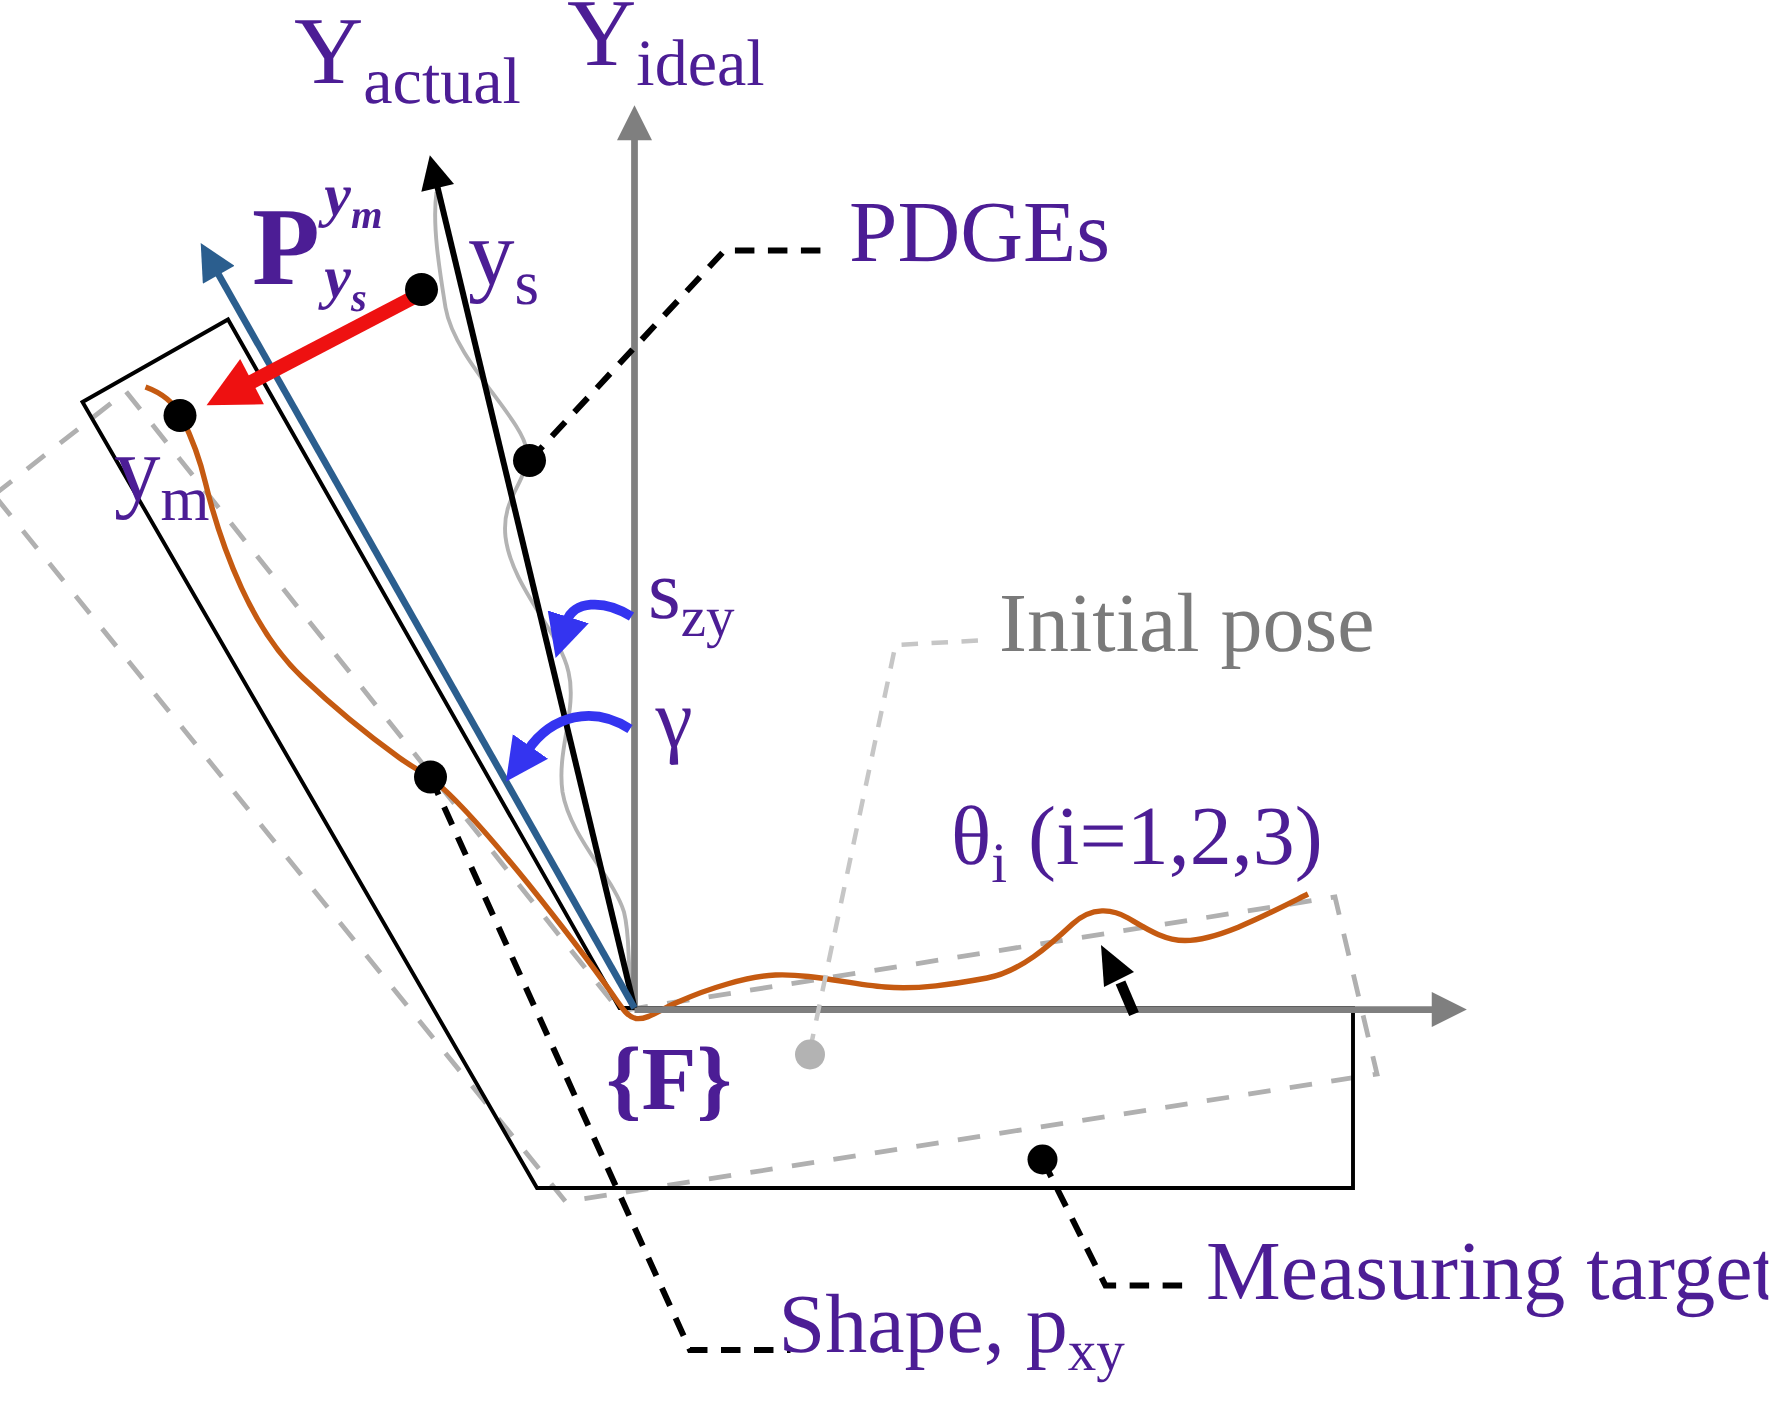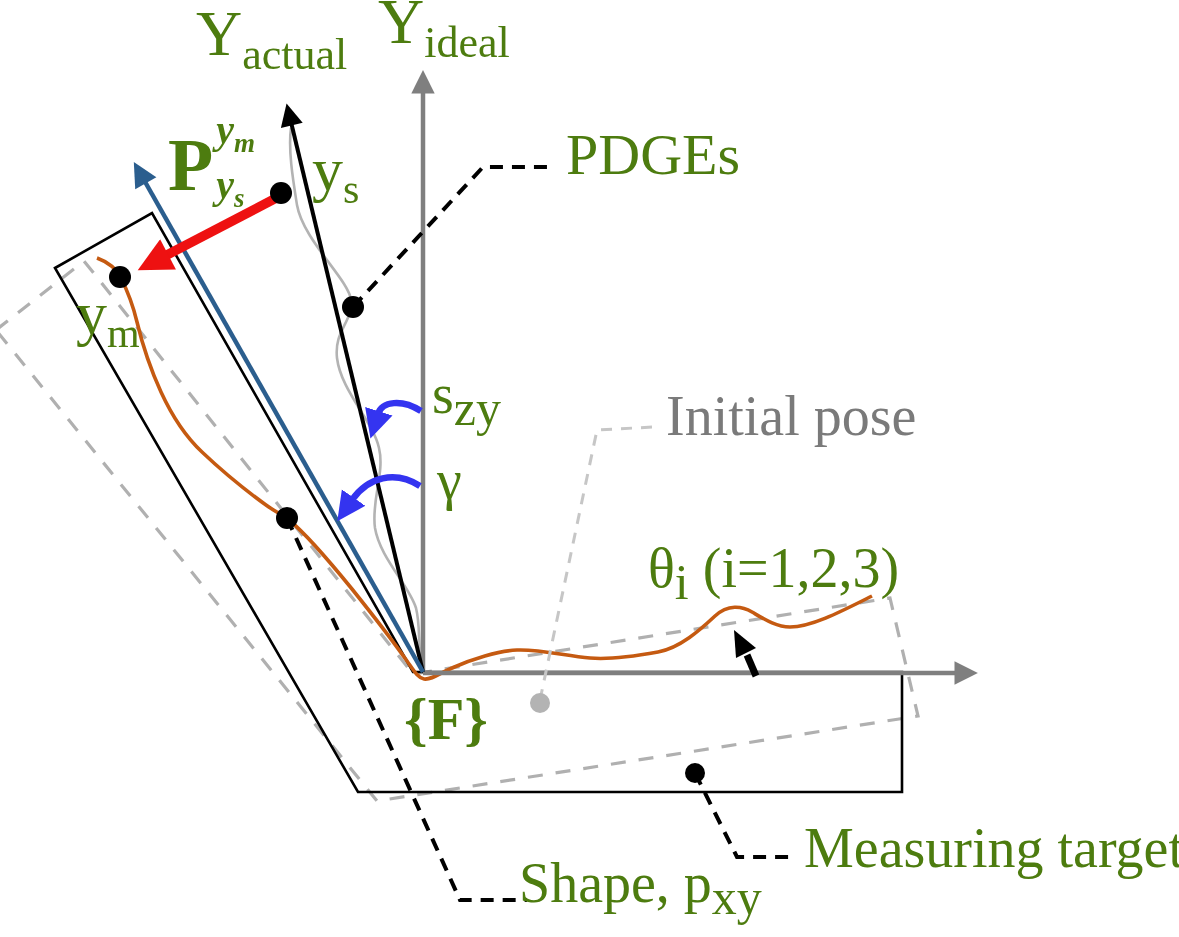--- a/index.html
+++ b/index.html
@@ -5,28 +5,28 @@
   :root{
     --c-axis-gray:#7f7f7f; --c-black:#000000; --c-initial-pose-dash:#b0b0b0;
     --c-pdge-curve:#b3b3b3; --c-shape-orange:#c55a11; --c-actual-blue:#2b5e8e;
     --c-angle-blue:#3434f0; --c-error-red:#ee1111; --c-leader-light:#c6c6c6;
     --c-initial-pose-text:#7a7a7a;
   }
   html,body{margin:0;padding:0;background:#ffffff;}
   #stage{position:relative;width:1179px;height:937px;background:#fff;overflow:hidden;
          font-family:"Liberation Serif","DejaVu Serif",serif;}
   #stage svg{position:absolute;left:0;top:0;}
-  .lbl{position:absolute;white-space:nowrap;color:#4d7c0f;line-height:1;}
+  .lbl{position:absolute;white-space:nowrap;color:#4c1d95;line-height:1;}
   .lbl sub{font-size:0.68em;line-height:0;}
   .axis-lbl{font-size:64px;}
   .axis-lbl sub{font-size:44px;}
   .big-pt{font-size:62px;}
   .big-pt sub{font-size:42px;}
   .note{font-size:56px;}
-  .note sub{font-size:50px;}
+  .note sub{font-size:38px;}
   .pdges-lbl{font-size:58px;}
   .gray-txt{color:var(--c-initial-pose-text);}
   .f-lbl{font-size:60px;font-weight:bold;}
   .p-lbl{font-size:74px;font-weight:bold;display:flex;align-items:flex-start;}
   .p-scripts{display:inline-flex;flex-direction:column;justify-content:space-between;
              height:95px;margin-top:-18px;margin-left:3px;font-size:40px;font-style:italic;}
   .p-scripts sub{font-size:27px;}
   path,line,polyline,polygon,circle{vector-effect:none;}
 </style>
 </head>
@@ -129,21 +129,21 @@
   </div>
 
   <div class="lbl note gray-txt" style="left:666px;top:388px;">
     <span>Initial pose</span>
   </div>
 
   <div class="lbl pdges-lbl" style="left:566px;top:126px;">
     <span>PDGEs</span>
   </div>
 
-  <div class="lbl note" style="left:648px;top:530px;margin-top:10px;">
+  <div class="lbl note" style="left:634px;top:530px;">
     <span>θ</span><sub>i</sub><span> (i=1,2,3)</span>
   </div>
 
   <div class="lbl f-lbl" style="left:404px;top:689px;">
     <span>{F}</span>
   </div>
 
   <div class="lbl note" style="left:519px;top:855px;">
     <span>Shape, </span><span>p</span><sub>xy</sub>
   </div>

